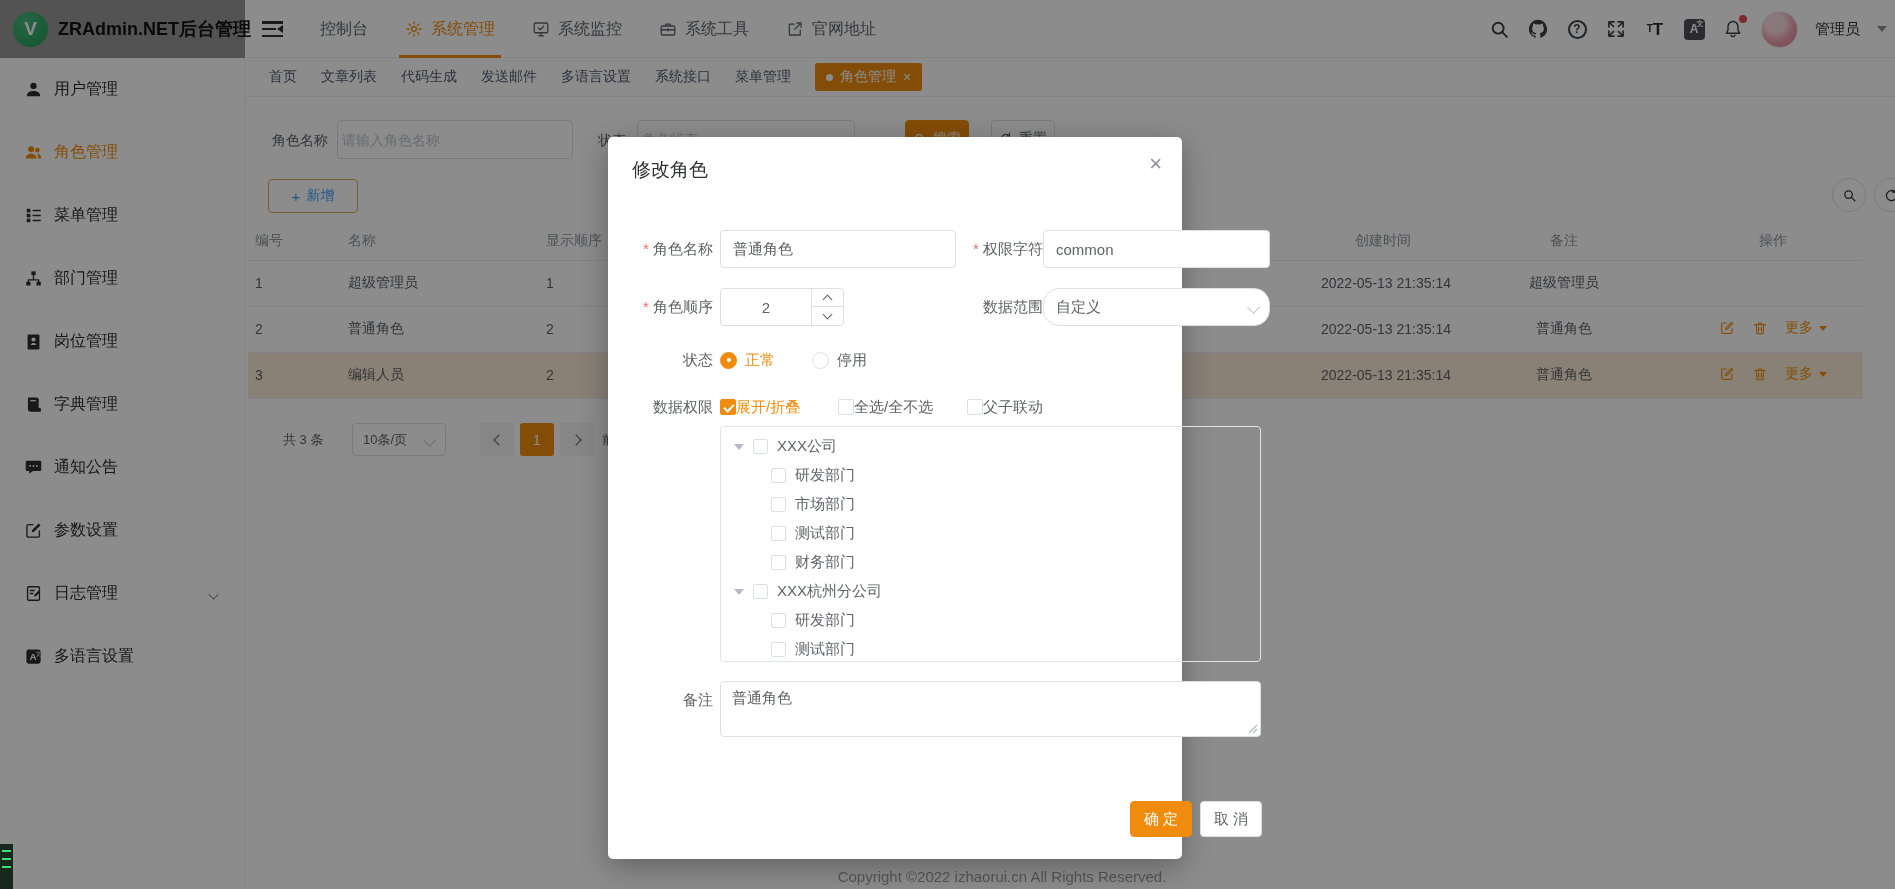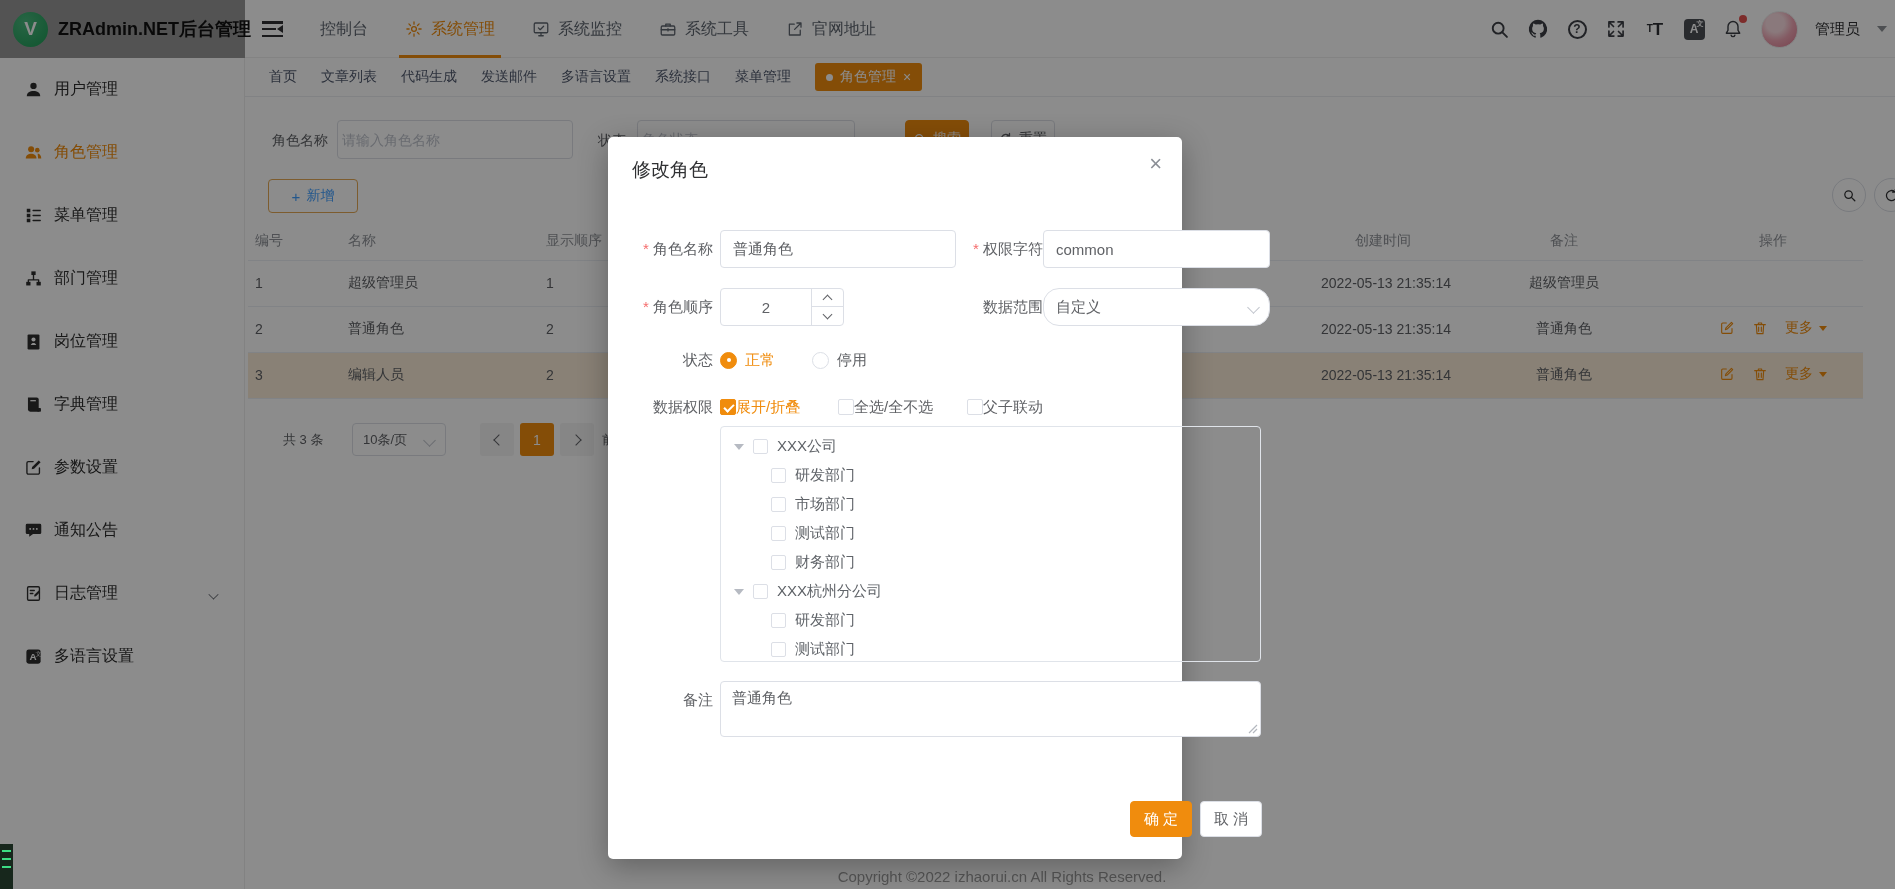--- a/index.html
+++ b/index.html
@@ -293,36 +293,36 @@
           <path class="s-fill" d="M5 3h11a2.6 2.6 0 0 1 2.6 2.6V21H8a3 3 0 0 1-3-3z"></path>
           <path d="M8 7.2h7" stroke="#fff" stroke-width="1.6"></path>
           <rect class="s-fill" x="16.8" y="16.5" width="4.6" height="4.6" rx="1"></rect>
         </svg>
       </span>
     <span>字典管理</span>
   </div>
   <div class="side-item">
     <span>
         <svg viewBox="0 0 24 24">
-          <path class="s-stroke" d="M11.5 4.5H5.5A1.8 1.8 0 0 0 3.7 6.3v12.2a1.8 1.8 0 0 0 1.8 1.8h12.2a1.8 1.8 0 0 0 1.8-1.8v-6"></path>
-          <path class="s-fill" d="M18.6 3l2.4 2.4-8.3 8.3-3 .6.6-3z"></path>
-        </svg>
-      </span>
-    <span>参数设置</span>
-  </div>
-  <div class="side-item">
-    <span>
-        <svg viewBox="0 0 24 24">
           <path class="s-fill" d="M4 3.5h16A1.8 1.8 0 0 1 21.8 5.3v9.4a1.8 1.8 0 0 1-1.8 1.8h-8.6L6.6 20v-3.5H4a1.8 1.8 0 0 1-1.8-1.8V5.3A1.8 1.8 0 0 1 4 3.5z"></path>
           <circle cx="7.8" cy="10" r="1.2" fill="#fff"></circle>
           <circle cx="12" cy="10" r="1.2" fill="#fff"></circle>
           <circle cx="16.2" cy="10" r="1.2" fill="#fff"></circle>
         </svg>
       </span>
     <span>通知公告</span>
+  </div>
+  <div class="side-item">
+    <span>
+        <svg viewBox="0 0 24 24">
+          <path class="s-stroke" d="M11.5 4.5H5.5A1.8 1.8 0 0 0 3.7 6.3v12.2a1.8 1.8 0 0 0 1.8 1.8h12.2a1.8 1.8 0 0 0 1.8-1.8v-6"></path>
+          <path class="s-fill" d="M18.6 3l2.4 2.4-8.3 8.3-3 .6.6-3z"></path>
+        </svg>
+      </span>
+    <span>参数设置</span>
   </div>
   <div class="side-item">
     <span>
         <svg viewBox="0 0 24 24">
           <rect class="s-stroke" x="4.5" y="3.5" width="15" height="17" rx="1.5"></rect>
           <path class="s-stroke" d="M8 8.2h5M8 12h3.2"></path>
           <path class="s-fill" d="M13.2 13.6l5.3-5.3 1.9 1.9-5.3 5.3-2.3.4z"></path>
         </svg>
       </span>
     <span>日志管理</span>

